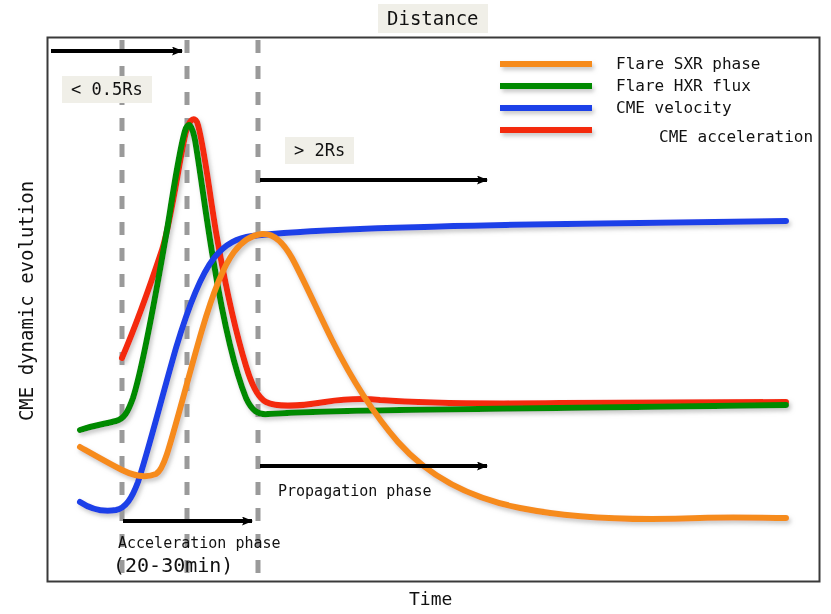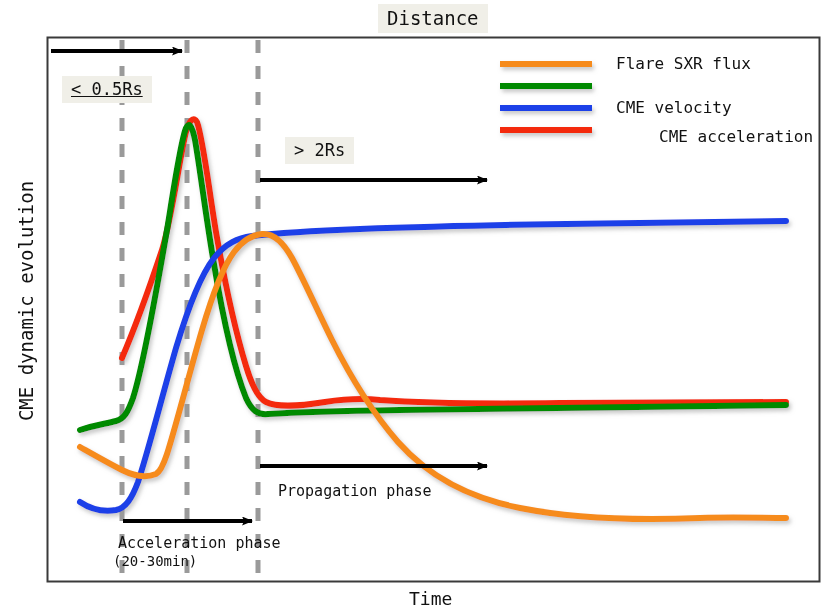--- a/index.html
+++ b/index.html
@@ -7,24 +7,24 @@
        font-family:"DejaVu Sans Mono","Liberation Mono",monospace;}
   .stage{position:absolute;left:0;top:0;width:831px;height:614px;}
   svg.chart{position:absolute;left:0;top:0;width:831px;height:614px;}
   .lbl{position:absolute;white-space:nowrap;color:#111111;
        font-family:"DejaVu Sans Mono","Liberation Mono",monospace;}
   .boxlbl{background:#F0EFE8;padding:3px 9px 4px 9px;}
   #title-distance{left:378px;top:4px;font-size:19px;}
   #xaxis-label{left:409px;top:588px;font-size:18px;}
   #yaxis-label{left:-94px;top:290px;font-size:19px;
       transform:rotate(-90deg);transform-origin:center center;}
-  #lbl-05rs{left:62px;top:76px;font-size:17px;text-decoration:underline;}
+  #lbl-05rs{left:62px;top:76px;font-size:17px;}
   #lbl-2rs{left:285px;top:137px;font-size:17px;}
   #lbl-accel{left:78px;top:534px;font-size:15px;margin-left:40px;}
-  #lbl-accel2{left:113px;top:553px;font-size:14px;}
+  #lbl-accel2{left:113px;top:553px;font-size:20px;}
   #lbl-prop{left:278px;top:482px;font-size:15px;}
   .leg-text{font-size:16px;color:#111;}
   #leg0{left:616px;top:54px;}
   #leg1{left:616px;top:76px;}
   #leg2{left:616px;top:98px;text-align:right;}
   #leg3{left:616px;top:127px;margin-left:43px;}
 </style>
 </head>
 <body>
 
@@ -99,17 +99,18 @@
   <div class="lbl boxlbl" id="lbl-05rs">&lt; 0.5Rs</div>
 
   <div class="lbl boxlbl" id="lbl-2rs">&gt; 2Rs</div>
 
   <div class="lbl" id="lbl-accel">Acceleration phase</div>
 
   <div class="lbl" id="lbl-accel2">(20-30min)</div>
 
   <div class="lbl" id="lbl-prop">Propagation phase</div>
 
-  <div class="lbl leg-text" id="leg0">Flare SXR flux</div>
+  <div class="lbl leg-text" id="leg0">Flare SXR phase</div>
+  <div class="lbl leg-text" id="leg1">Flare HXR flux</div>
   <div class="lbl leg-text" id="leg2">CME velocity</div>
   <div class="lbl leg-text" id="leg3">CME acceleration</div>
 
 </div>
 
 </body></html>

